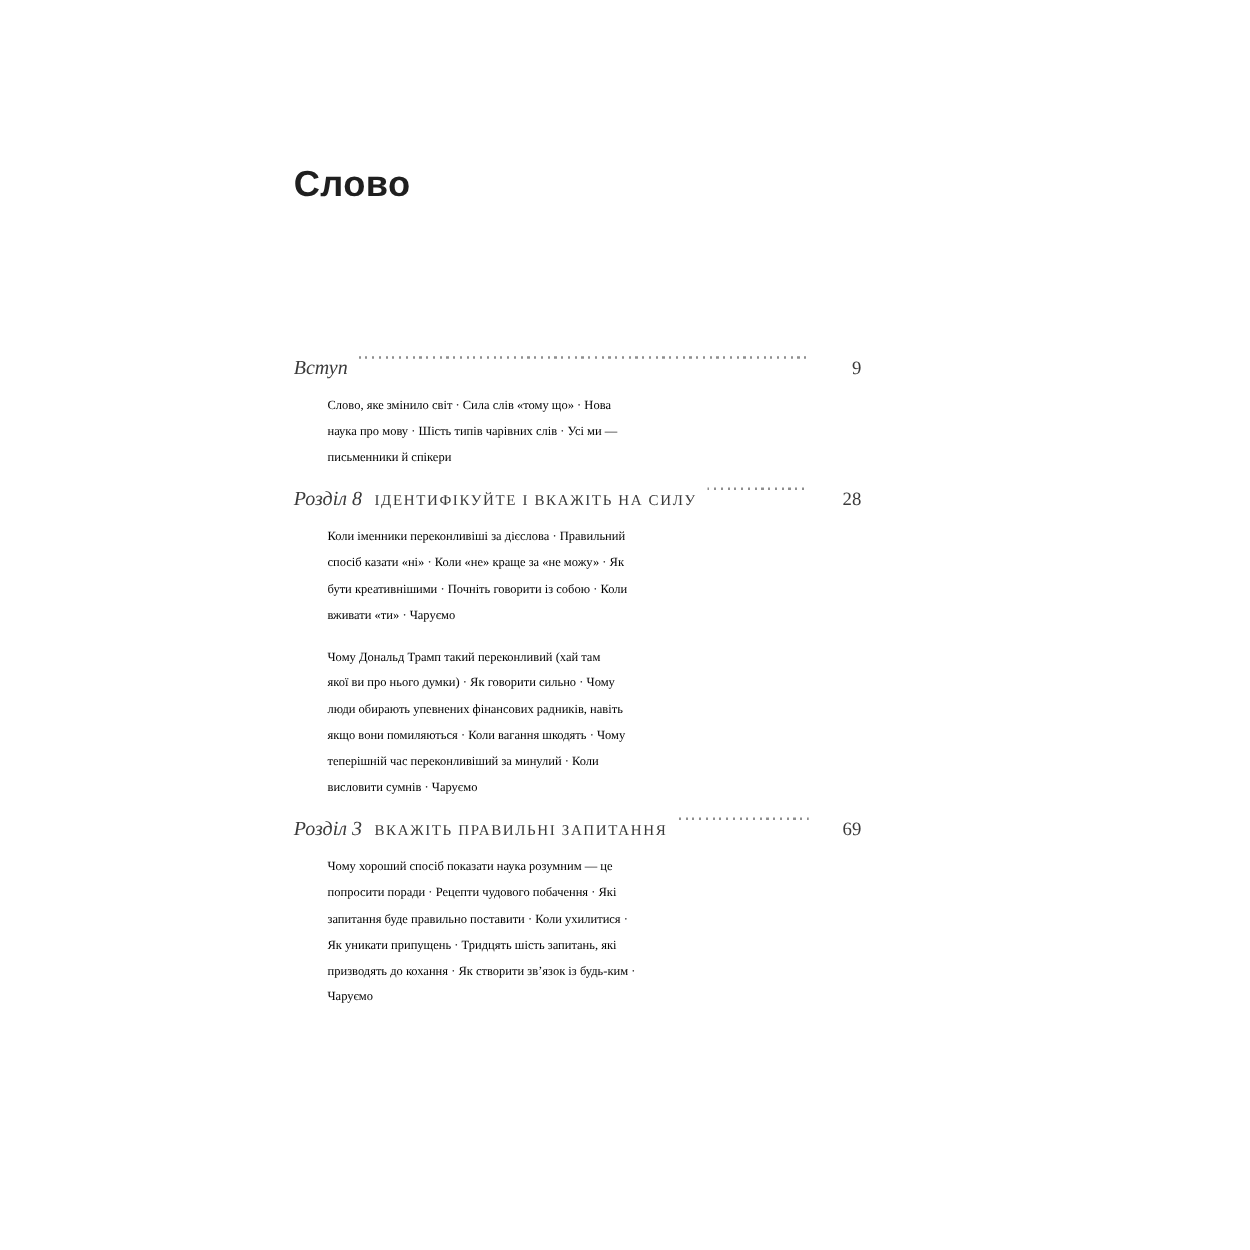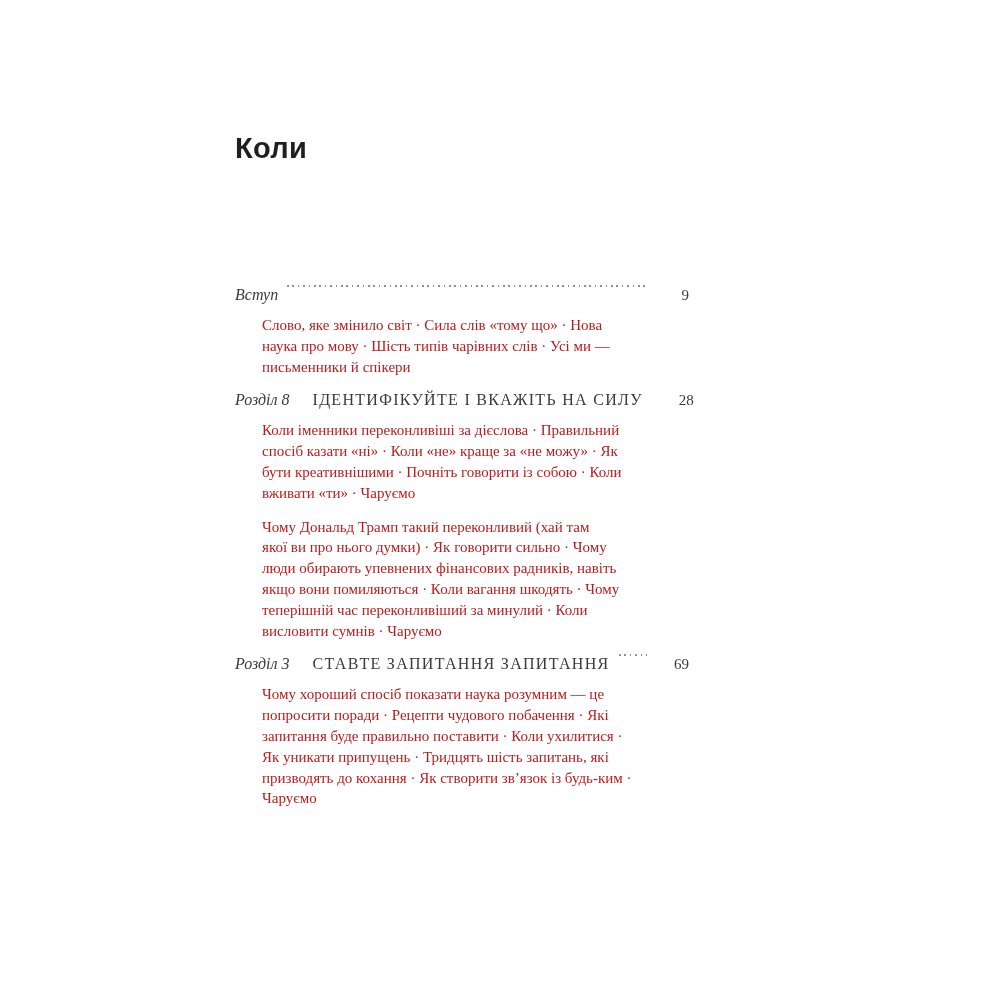--- a/index.html
+++ b/index.html
@@ -41,24 +41,24 @@
     color: #3a3a3a;
   }
   .entry-label {
     font-style: italic;
     font-size: 16px;
     line-height: 20px;
     white-space: nowrap;
     color: #3a3a3a;
   }
   .entry-title {
-    font-size: 16px;
+    font-size: 12px;
     line-height: 20px;
     letter-spacing: 1.3px;
-    margin-left: 23px;
+    margin-left: 10px;
     white-space: nowrap;
     color: #3a3a3a;
   }
   .leader {
     flex: 1 1 auto;
     height: 2px;
     margin: 0 12px 5px 9px;
     background-image: repeating-linear-gradient(
       to right,
       #8f8f8f 0px, #8f8f8f 1.6px,
@@ -67,33 +67,33 @@
   }
   .page-num {
     font-size: 15px;
     line-height: 20px;
     min-width: 30px;
     text-align: right;
     color: #3a3a3a;
   }
   .entry-desc {
     margin: 10px 0 0 27px;
-    font-size: 15px;
+    font-size: 10px;
     line-height: 20.8px;
-    color: #b91c1c;
+    color: #000000;
     white-space: pre-line;
   }
 </style>
 </head>
 <body>
 
 <div class="page">
   <div class="content">
 
-    <h1 class="page-title">Коли</h1>
+    <h1 class="page-title">Слово</h1>
 
     <div class="toc">
 
       <div class="entry">
         <div class="entry-header">
           <span class="entry-label">Вступ</span>
           <span class="leader"></span>
           <span class="page-num">9</span>
         </div>
         <p class="entry-desc">Слово, яке змінило світ · Сила слів «тому що» · Нова
@@ -119,21 +119,21 @@
 якої ви про нього думки) · Як говорити сильно · Чому
 люди обирають упевнених фінансових радників, навіть
 якщо вони помиляються · Коли вагання шкодять · Чому
 теперішній час переконливіший за минулий · Коли
 висловити сумнів · Чаруємо</p>
       </div>
 
       <div class="entry">
         <div class="entry-header">
           <span class="entry-label">Розділ 3</span>
-          <span class="entry-title">СТАВТЕ ЗАПИТАННЯ ЗАПИТАННЯ</span>
+          <span class="entry-title">ВКАЖІТЬ ПРАВИЛЬНІ ЗАПИТАННЯ</span>
           <span class="leader"></span>
           <span class="page-num">69</span>
         </div>
         <p class="entry-desc">Чому хороший спосіб показати наука розумним — це
 попросити поради · Рецепти чудового побачення · Які
 запитання буде правильно поставити · Коли ухилитися ·
 Як уникати припущень · Тридцять шість запитань, які
 призводять до кохання · Як створити звʼязок із будь-ким ·
 Чаруємо</p>
       </div>

